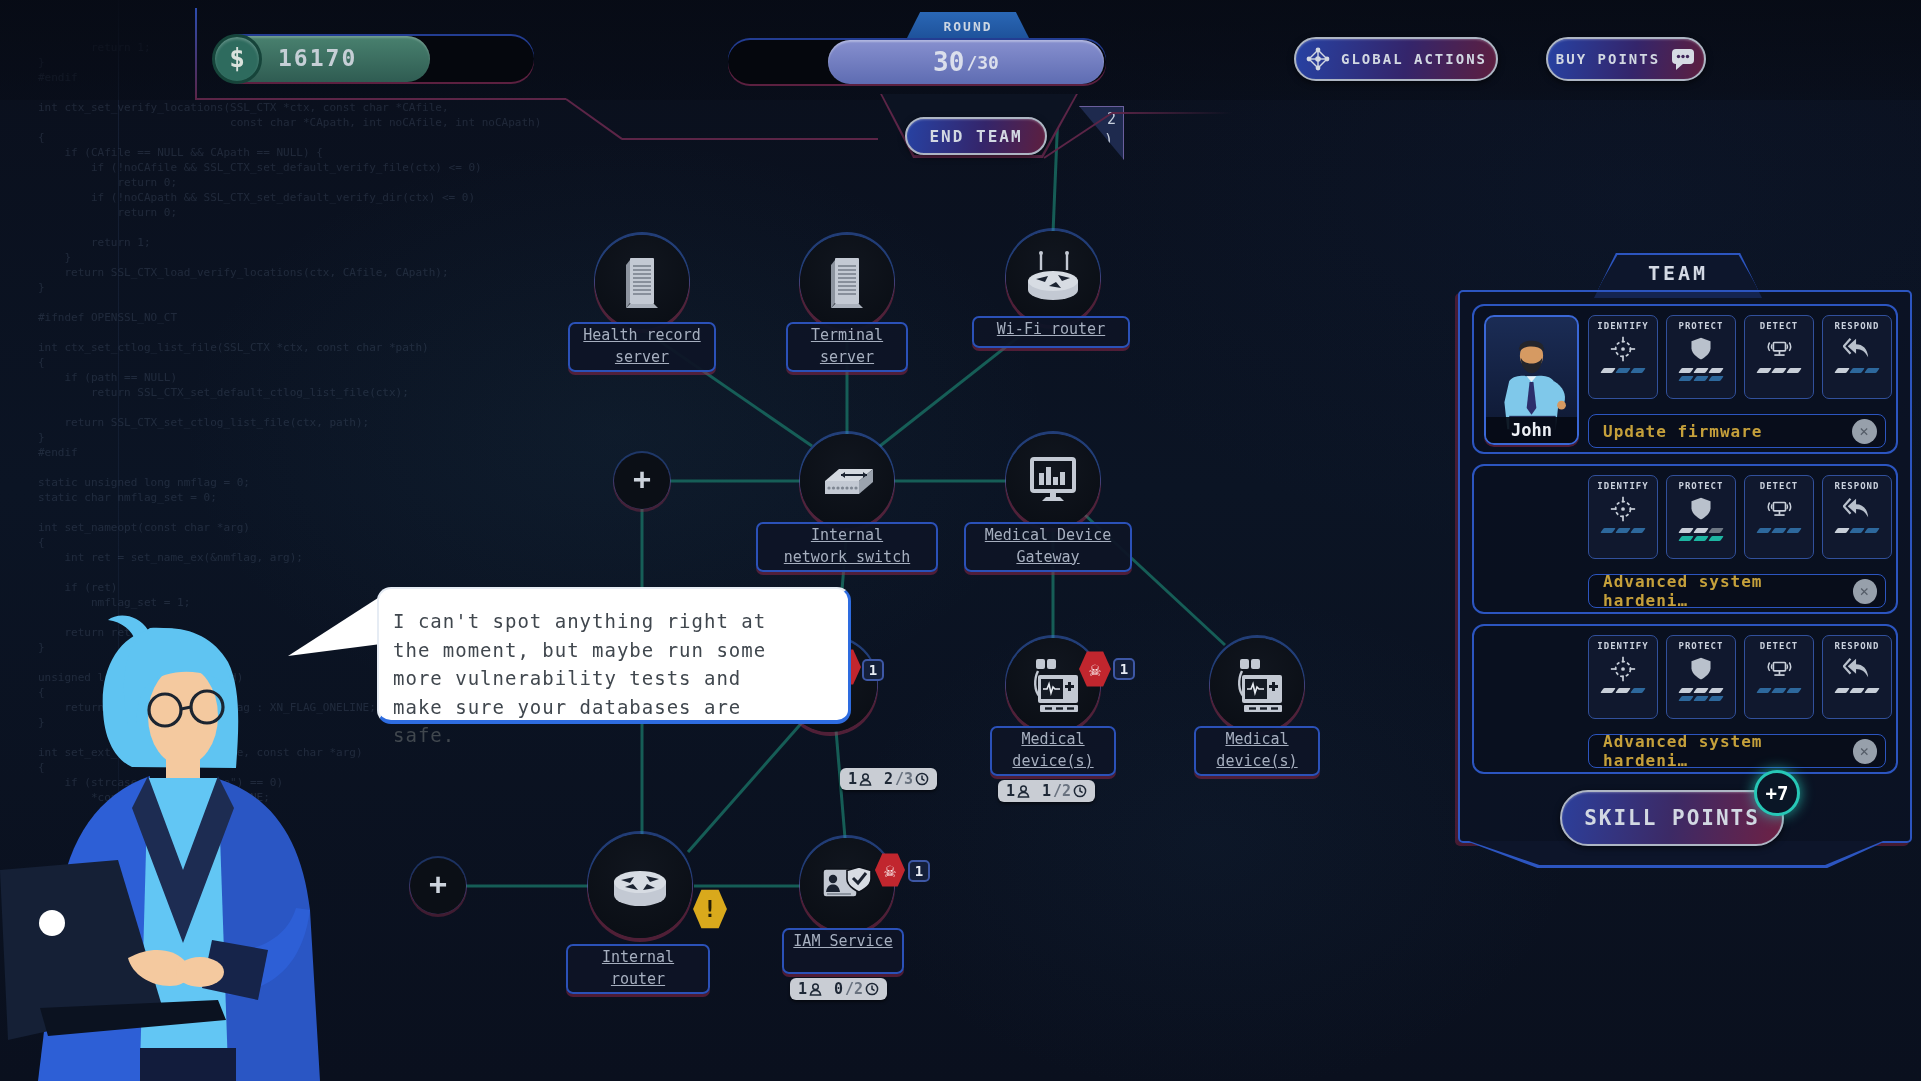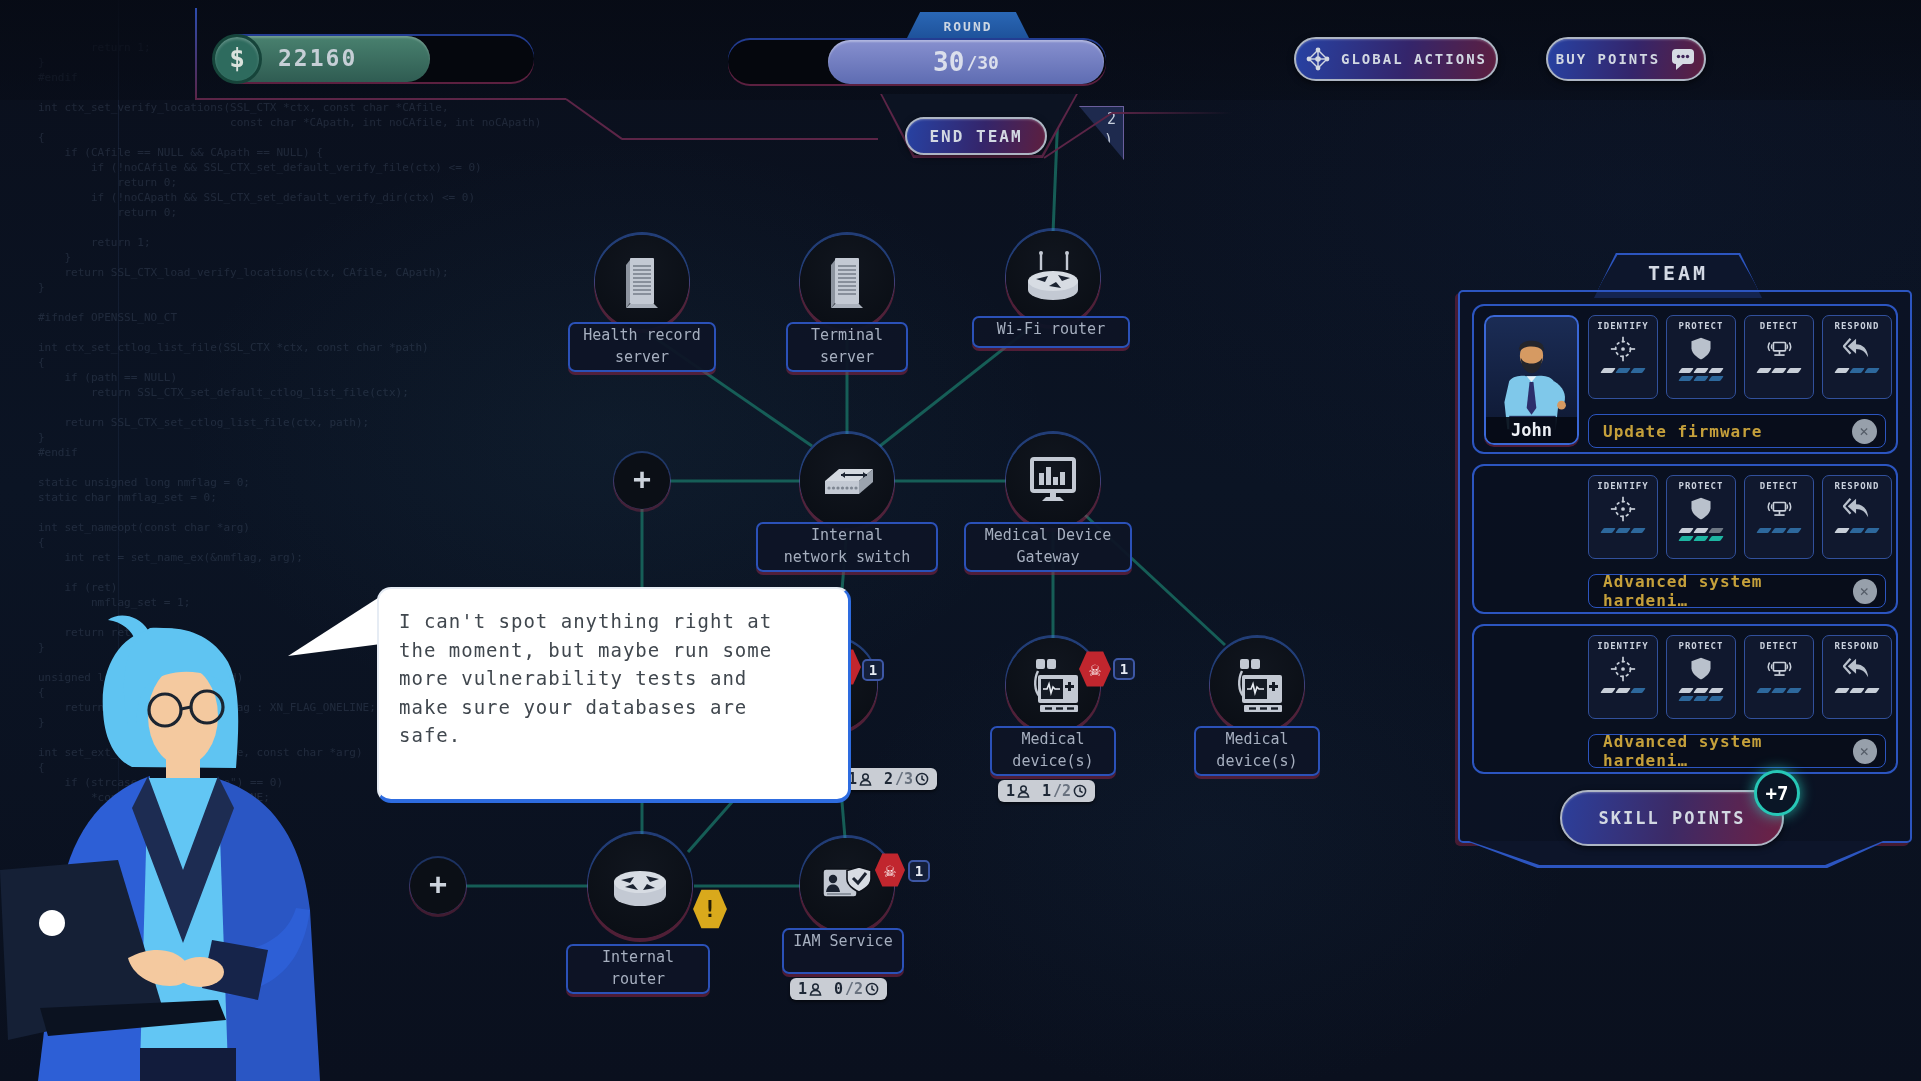--- a/index.html
+++ b/index.html
@@ -26,21 +26,21 @@
 
   
   #net-lines { position:absolute; left:0; top:0; z-index:2; }
 
   
   .circle { position:absolute; border-radius:50%; background:radial-gradient(circle at 50% 35%, #11161f 0%, #0b0f16 75%);
     box-shadow: 0 -2px 0 1px rgba(62,112,222,.45), 0 3px 0 1px rgba(165,48,82,.45);
     display:flex; align-items:center; justify-content:center; z-index:3; }
   .nlabel { position:absolute; z-index:4; background:rgba(14,20,38,.95);
     border:2px solid #2b51b8; border-radius:7px; box-shadow:0 3px 0 rgba(150,40,75,.5);
-    color:#a6afbf; font:15px/1.45 "DejaVu Sans Mono", monospace; text-align:center; padding:1px 2px; }
+    color:#a6afbf; font:15px/1.45 "DejaVu Sans Mono", monospace; text-align:center; padding:1px 2px;text-decoration:underline; }
   .plus-node { position:absolute; border-radius:50%; background:#0b0f16; z-index:3;
     box-shadow:0 -1px 0 1px rgba(62,112,222,.35), 0 2px 0 1px rgba(165,48,82,.35);
     color:#ccd3dc; font:bold 30px/52px "DejaVu Sans Mono", monospace; text-align:center; }
   .hex { position:absolute; z-index:5; clip-path:polygon(26% 4%,74% 4%,97% 50%,74% 96%,26% 96%,3% 50%);
     display:flex; align-items:center; justify-content:center; }
   .hex.red { background:#c1262e; color:#fff; font-size:19px; }
   .hex.yellow { background:#d9a91c; color:#241d06; font:bold 23px "DejaVu Sans Mono", monospace; }
   .chip { position:absolute; z-index:5; background:#141f3a; border:2px solid #3d57a5; border-radius:5px;
     color:#e8ecf4; font:bold 14px/18px "DejaVu Sans Mono", monospace; width:22px; height:22px; text-align:center; }
   .sub-badge { position:absolute; z-index:5; background:#c9cdd4; border-radius:6px;
@@ -98,23 +98,23 @@
     background:#1e2a4e; border:1.5px solid #6b5f9e;
     clip-path:polygon(25% 0,100% 0,100% 100%,25% 0);
     color:#c7cfdd; font:15px "DejaVu Sans Mono", monospace; }
   #clipped-node-label .l1 { position:absolute; right:7px; top:3px; }
   #clipped-node-label .l2 { position:absolute; right:10px; top:24px; }
 
   #global-actions { position:absolute; left:1294px; top:37px; width:204px; height:44px; z-index:8; }
   #buy-advice { position:absolute; left:1546px; top:37px; width:160px; height:44px; z-index:8; }
 
   
-  #bubble { position:absolute; left:377px; top:587px; width:474px; height:216px; z-index:9;
+  #bubble { position:absolute; left:377px; top:587px; width:474px; height:137px; z-index:9;
     background:#ffffff; border:2px solid #e6ecf4; border-bottom:4px solid #2e6ce0; border-right:3px solid #2e6ce0;
-    border-radius:14px; padding:18px 20px; }
+    border-radius:14px; padding:18px 14px; }
   #bubble p { font:19px/28.5px "DejaVu Sans Mono", monospace; letter-spacing:1px; color:#40474e; white-space:pre-line; }
   #bubble-tail { position:absolute; left:288px; top:592px; z-index:9; }
 
   
   #advisor { position:absolute; left:0; top:608px; z-index:8; }
 
   
   #team-tab-outer { position:absolute; left:1594px; top:253px; width:168px; height:45px; z-index:6;
     clip-path:polygon(13% 0,87% 0,100% 100%,0 100%); background:#2c55c0; }
   #team-tab-inner { position:absolute; left:2px; top:2px; width:164px; height:37px;
@@ -145,21 +145,21 @@
   .dash.lit { background:#c7ced8; } .dash.dim { background:#2d689c; }
   .dash.teal { background:#1db5a2; } .dash.gray { background:#6e7884; }
   .task { position:absolute; left:114px; top:108px; width:298px; height:34px;
     background:rgba(8,13,26,.88); border:1.5px solid #2c55c0; border-radius:8px;
     display:flex; align-items:center; padding:0 8px 0 14px;
     color:#c5a03b; font:bold 16px "DejaVu Sans Mono", monospace; letter-spacing:1px; }
   .xbtn { margin-left:auto; width:25px; height:25px; border-radius:50%; background:#97a0ab;
     color:#555d68; font:bold 15px/25px "DejaVu Sans Mono", monospace; text-align:center; cursor:pointer; }
 
   #skill-points { position:absolute; left:1560px; top:790px; width:224px; height:56px; z-index:7;
-    border-radius:28px; font-size:17px; background:linear-gradient(100deg,#2c3f9b 0%,#3c2a66 50%,#6e2144 100%);text-align:right; }
+    border-radius:28px; font-size:21px; background:linear-gradient(100deg,#2c3f9b 0%,#3c2a66 50%,#6e2144 100%);text-align:right; }
   #sp-badge { position:absolute; left:1754px; top:770px; width:46px; height:46px; z-index:8;
     border-radius:50%; background:#0a1626; border:3px solid #27c7b6;
     color:#fff; font:bold 19px/40px "DejaVu Sans Mono", monospace; text-align:center;
     box-shadow:0 0 14px rgba(39,199,182,.8); }
 </style>
 </head>
 <body>
 
 <pre id="bg-code">        return 1;
 }
@@ -501,21 +501,21 @@
 <div class="pline" style="left:1112px;top:112px;width:120px;background:linear-gradient(90deg,#5c2547,transparent)"></div>
 
 <div id="clipped-node-label">
   <span class="l1">2</span>
   <span class="l2">nt)</span>
 </div>
 
 <div id="money">
   <div id="money-fill"></div>
   <div id="coin">$</div>
-  <div id="money-amount">22160</div>
+  <div id="money-amount">16170</div>
 </div>
 
 <div id="round-tab">ROUND</div>
 <div id="round-pill">
   <div id="round-fill">
     <span class="big">30</span>
     <span class="small">/30</span>
   </div>
 </div>
 

